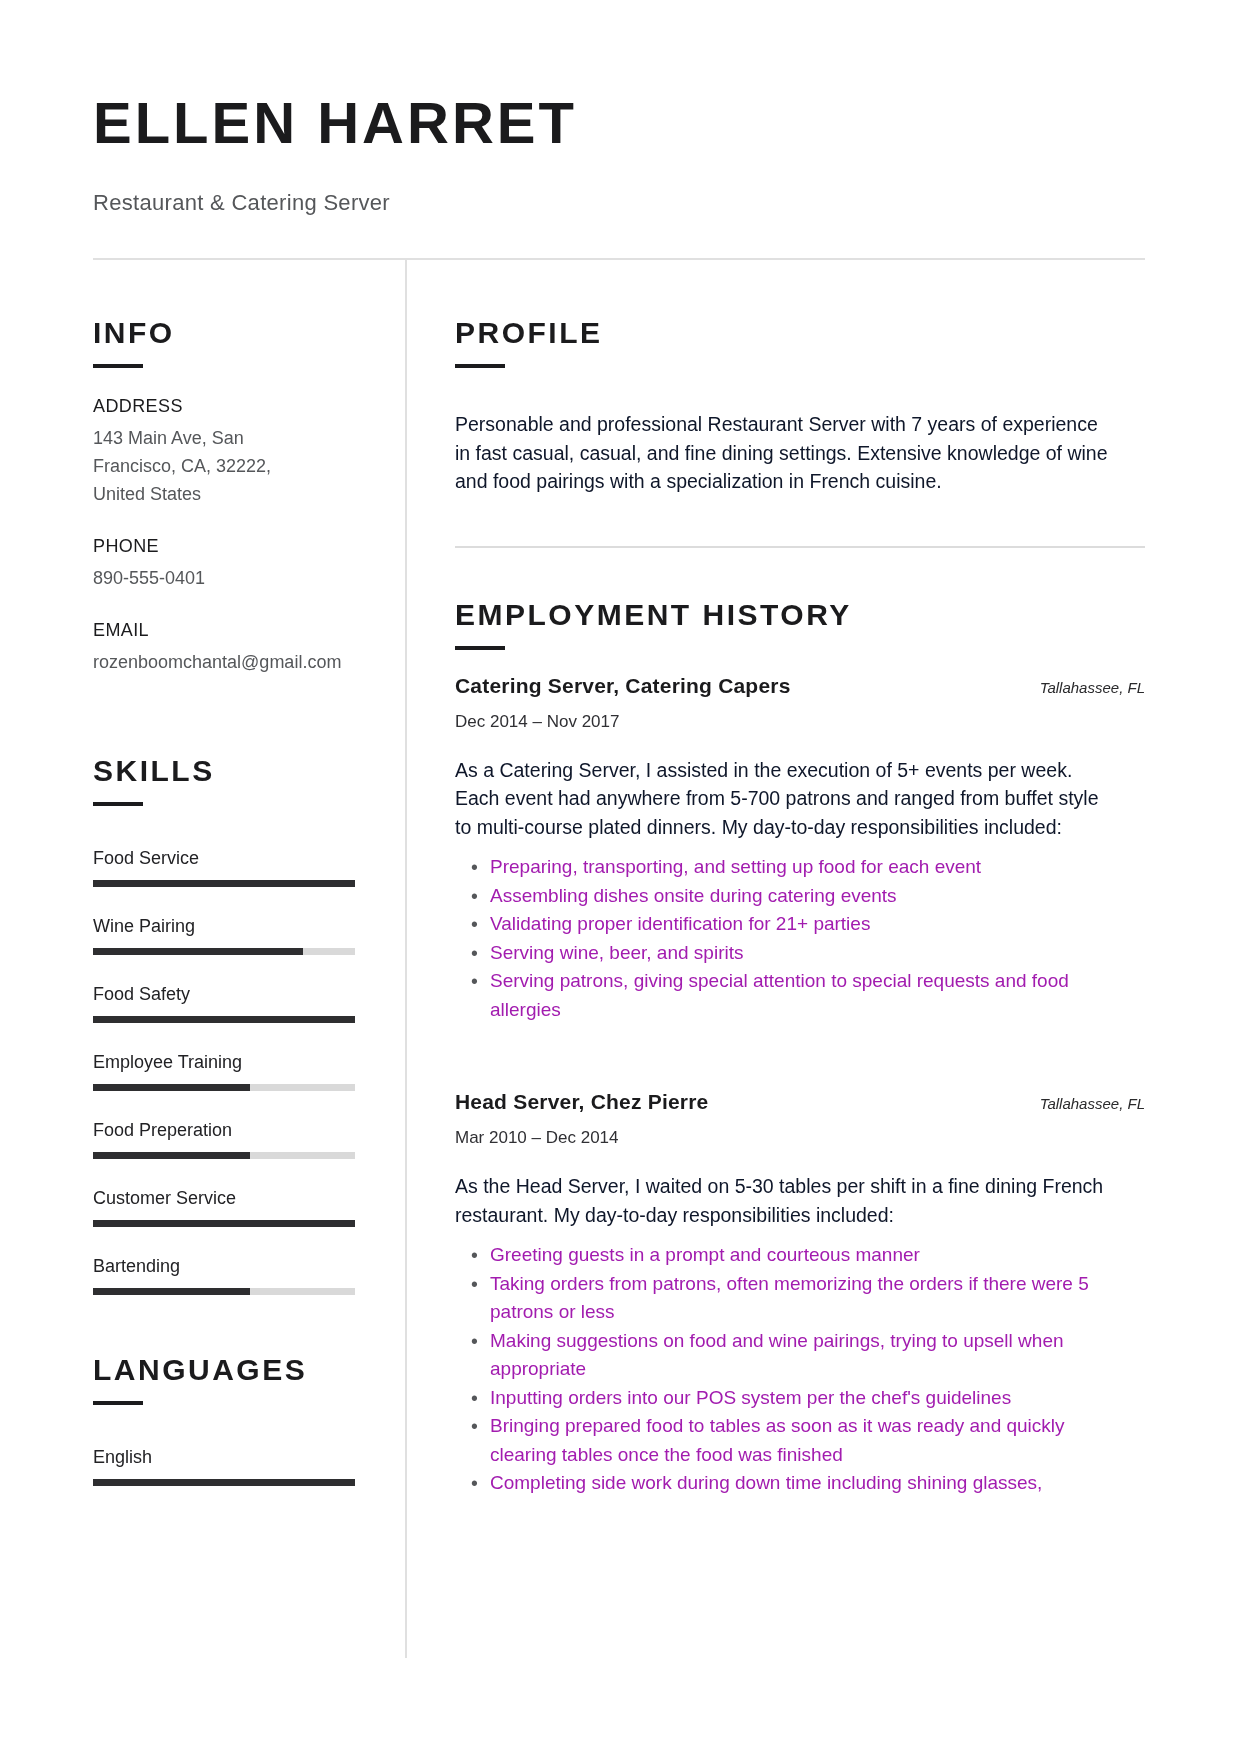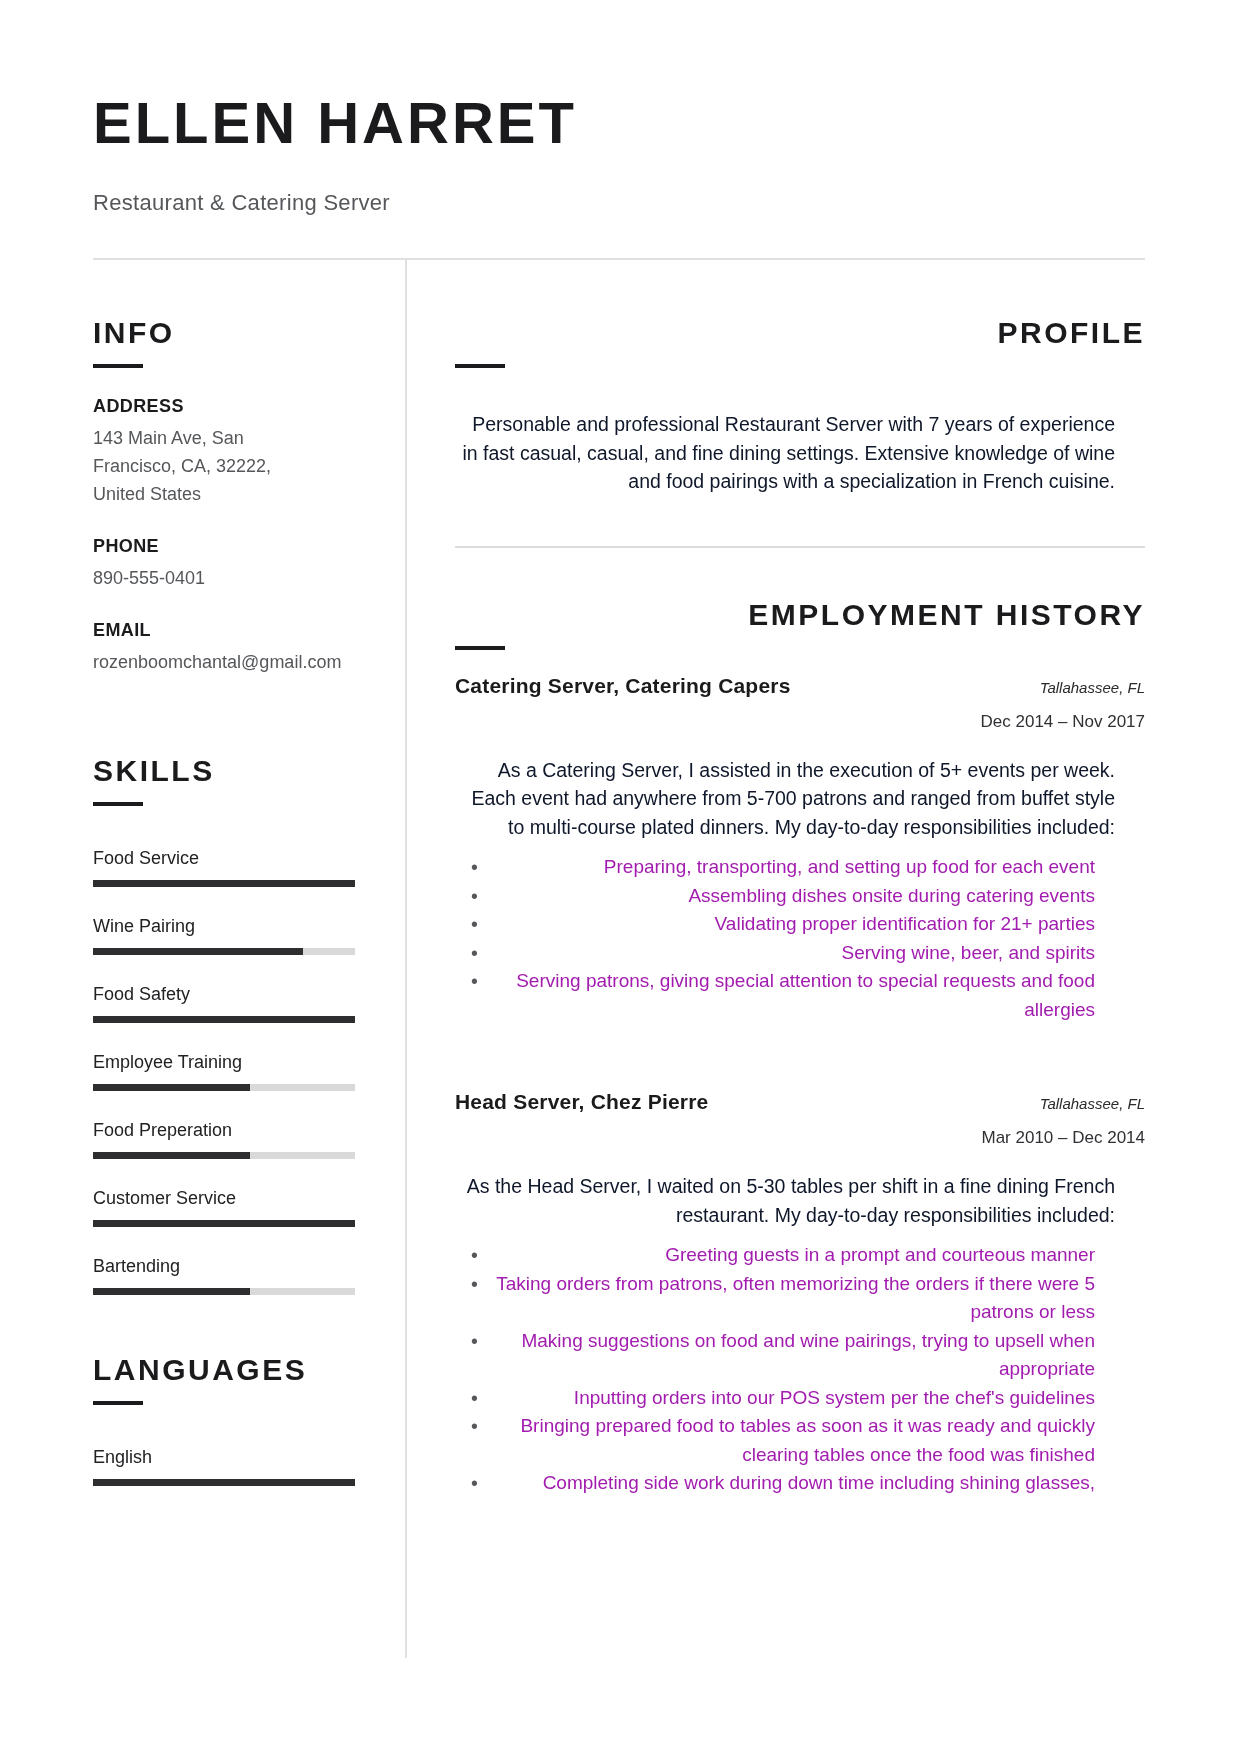--- a/index.html
+++ b/index.html
@@ -26,37 +26,37 @@
   
   .sec-heading {
     font-size:30px; font-weight:800; letter-spacing:2.5px; color:#1b1b1d;
   }
   .rule { width:50px; height:4px; background:#1b1b1d; margin-top:14px; }
   
   .side-section { margin-top:56px; }
   .field { margin-top:28px; }
   .field:first-of-type { margin-top:40px; }
   .field-label {
-    font-size:18px; font-weight:bold; color:#1b1b1d; letter-spacing:0.4px;
+    font-size:18px; font-weight:normal; color:#1b1b1d; letter-spacing:0.4px;
     margin-bottom:7px;
   }
   .field-value { font-size:18px; color:#55575a; line-height:28px; }
   .email-value { white-space:nowrap; }
   .skills-list { margin-top:41px; }
   .skill-item { margin-bottom:28px; }
   .skill-label { font-size:18px; color:#222225; line-height:22px; }
   .skill-bar {
     margin-top:11px; height:7px; background:#d9d9d9; width:262px;
     position:relative;
   }
   .skill-bar-fill { position:absolute; left:0; top:0; bottom:0; background:#2e2e30; }
   .section-skills { margin-top:78px; }
   .section-languages { margin-top:58px; }
   
-  .main-section { margin-top:56px;text-align:right; }
+  .main-section { margin-top:56px; }
   .body-text {
     font-size:19.5px; color:#0f172a; line-height:28.5px; max-width:660px;
   }
   .profile-text { margin-top:42px; }
   .mid-divider { margin-top:50px; height:2px; background:#dcdcdc; }
   .section-employment { margin-top:50px; }
   .job { margin-top:24px; }
   .job + .job { margin-top:66px; }
   .job-header { display:flex; justify-content:space-between; align-items:baseline; }
   .job-title { font-size:21px; font-weight:bold; color:#1b1b1d; letter-spacing:0.2px; }

